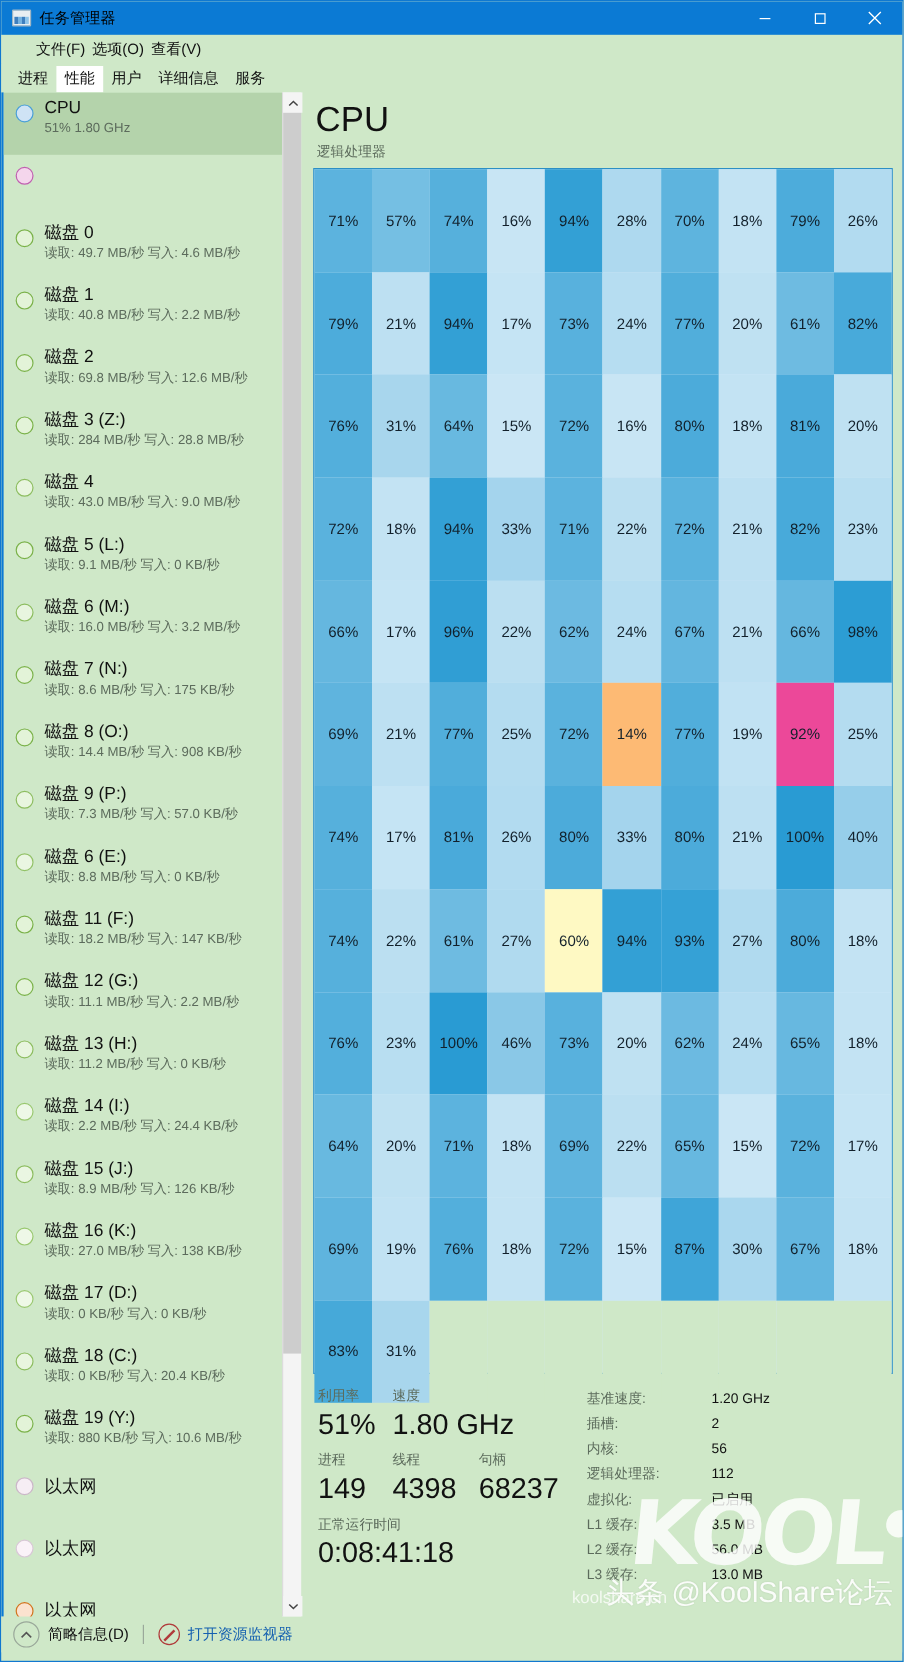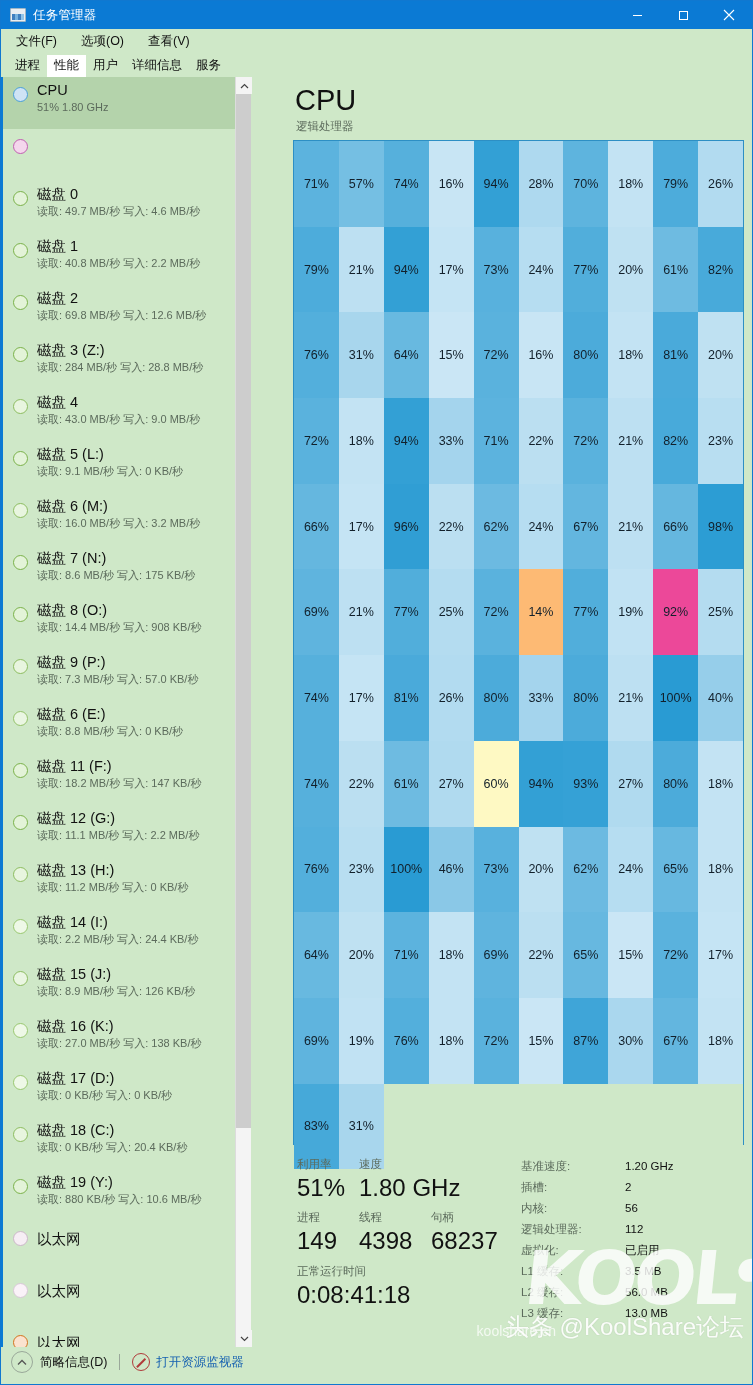--- a/index.html
+++ b/index.html
@@ -12,37 +12,37 @@
   }
   .window{position:relative;width:753px;height:1385px;background:#cfe8c8;box-sizing:border-box;
           border:1px solid #1078d0;overflow:hidden;}
 
   
   .titlebar{height:28px;background:#0b7ad4;display:flex;align-items:center;position:relative;}
   .tb-icon{width:16px;height:14px;margin-left:9px;margin-right:7px;position:relative;
            background:#e9eef2;border:1px solid #9fb6c6;border-radius:1px;box-sizing:border-box;}
   .tb-icon:after{content:"";position:absolute;left:1px;right:1px;bottom:1px;height:6px;
            background:linear-gradient(90deg,#3f7fbf 0 3px,#76b2e0 3px 6px,#3f7fbf 6px 9px,#8fc4ea 9px 12px);}
-  .tb-title{color:#ffffff;font-size:12.5px;letter-spacing:.2px;}
+  .tb-title{color:#000000;font-size:12.5px;letter-spacing:.2px;}
   .tb-btns{position:absolute;right:0;top:0;height:28px;display:flex;}
   .tb-btn{width:46px;height:28px;display:flex;align-items:center;justify-content:center;color:#fff;}
   .tb-btn svg{display:block;}
 
   
-  .menubar{height:24px;background:#cfe8c8;display:flex;align-items:center;padding-left:12px;gap:18px;}
+  .menubar{height:24px;background:#cfe8c8;display:flex;align-items:center;padding-left:26px;}
   .menu-item{font-size:12.5px;color:#111;padding:1px 3px;}
 
   
   .tabstrip{height:24px;background:#cfe8c8;display:flex;align-items:flex-end;padding-left:7px;
             position:relative;}
   .tab{font-size:12.5px;color:#111;padding:3px 7px 4px;line-height:15px;background:transparent;}
   .tab.active{background:#fff;}
 
   
-  .content{display:flex;height:1270px;background:#cfe8c8;gap:32px;}
+  .content{display:flex;height:1270px;background:#cfe8c8;}
 
   
   .sidebar-wrap{width:250px;position:relative;background:#cfe8c8;
                 border-left:2px solid #0b7ad4;box-sizing:border-box;}
   .sidebar{height:100%;overflow:hidden;}
   .side-item{height:52px;padding:5px 6px 0 10px;box-sizing:border-box;display:flex;align-items:flex-start;}
   .side-item.selected{background:#b4d3ab;}
   .dot{width:15px;height:15px;border-radius:50%;flex:0 0 15px;margin-top:5px;margin-right:9px;box-sizing:border-box;}
   .side-text{flex:1;min-width:0;}
   .side-title{font-size:14.5px;color:#111;line-height:17px;white-space:nowrap;}

